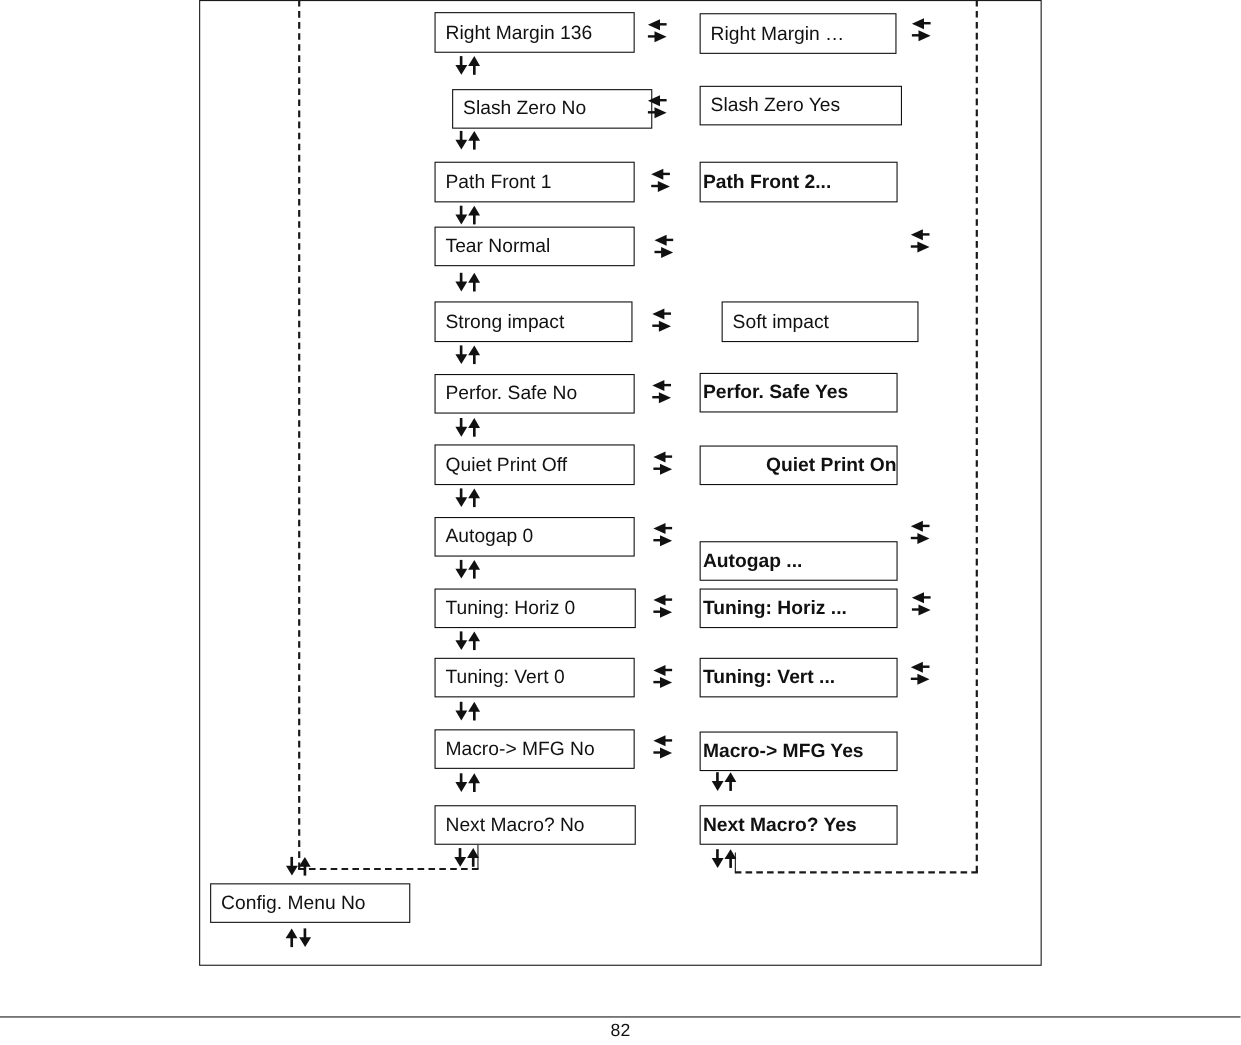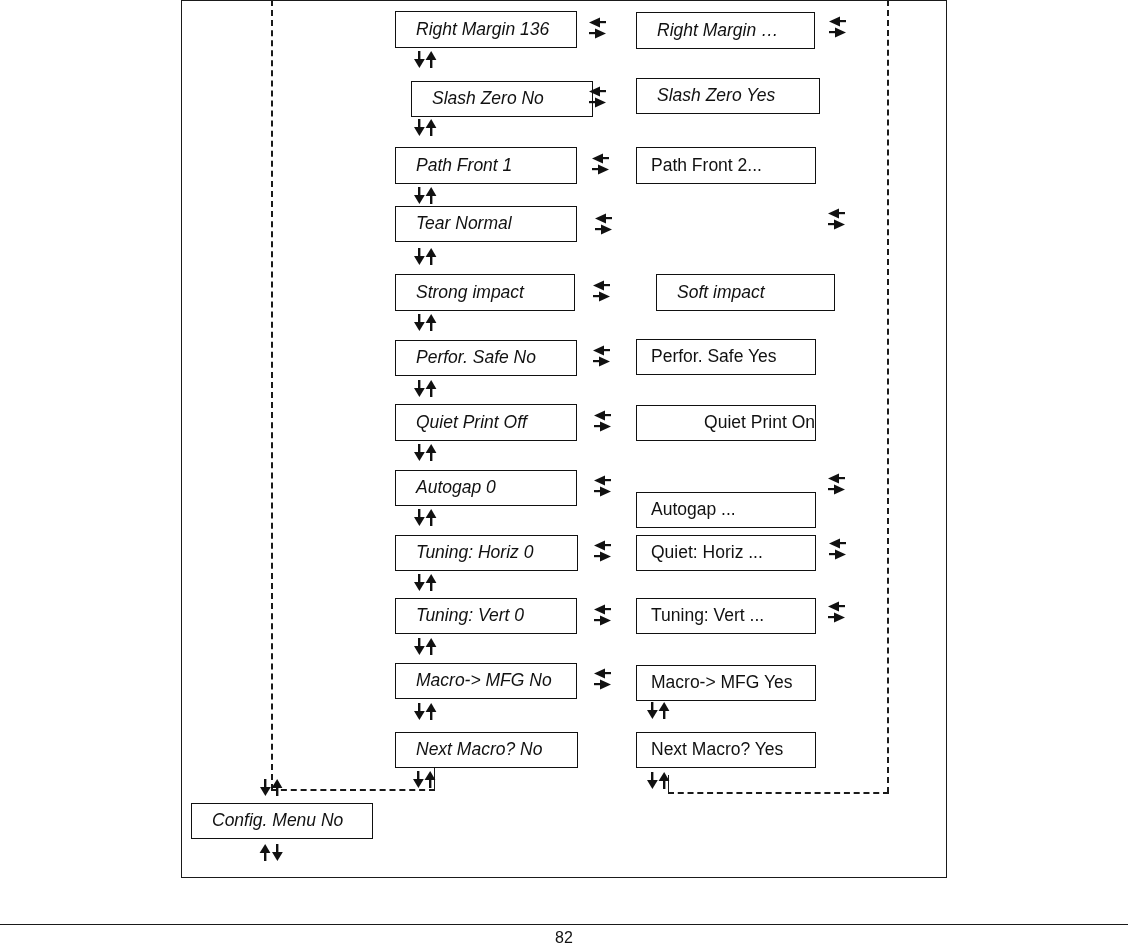--- a/index.html
+++ b/index.html
@@ -55,22 +55,22 @@
     box-sizing: border-box;
     border: 1.5px solid #111111;
     background: #ffffff;
     font-size: 17.5px;
     line-height: 1;
     color: #111111;
     display: flex;
     align-items: center;
     white-space: nowrap;
   }
-  .lcd.pad-l { padding-left: 20px; font-style: italic; }
-  .lcd.pad-l2 { padding-left: 14px; }
+  .lcd.pad-l { padding-left: 9px; }
+  .lcd.pad-l2 { padding-left: 2px; font-weight: bold; }
 
   
   .arrowgrp {
     position: absolute;
     display: block;
     line-height: 0;
   }
   .arrowgrp svg { display: block; }
 
   
@@ -372,21 +372,21 @@
     <svg width="24" height="30" viewBox="0 0 24 30">
         <g fill="#111">
           <rect x="9" y="7" width="11" height="2.2"></rect>
           <polygon points="14,3.5 14,13.5 3,8.5"></polygon>
           <rect x="3" y="18" width="11" height="2.2"></rect>
           <polygon points="9,14.5 9,24.5 20,19.5"></polygon>
         </g>
       </svg>
   </div>
   <div class="lcd pad-l2" style="left:636px; top:535px; width:180px; height:36px;">
-    <span>Quiet: Horiz  ...</span>
+    <span>Tuning: Horiz  ...</span>
   </div>
   <div class="arrowgrp" style="left:826px; top:535px;">
     <svg width="24" height="30" viewBox="0 0 24 30">
         <g fill="#111">
           <rect x="9" y="7" width="11" height="2.2"></rect>
           <polygon points="14,3.5 14,13.5 3,8.5"></polygon>
           <rect x="3" y="18" width="11" height="2.2"></rect>
           <polygon points="9,14.5 9,24.5 20,19.5"></polygon>
         </g>
       </svg>

